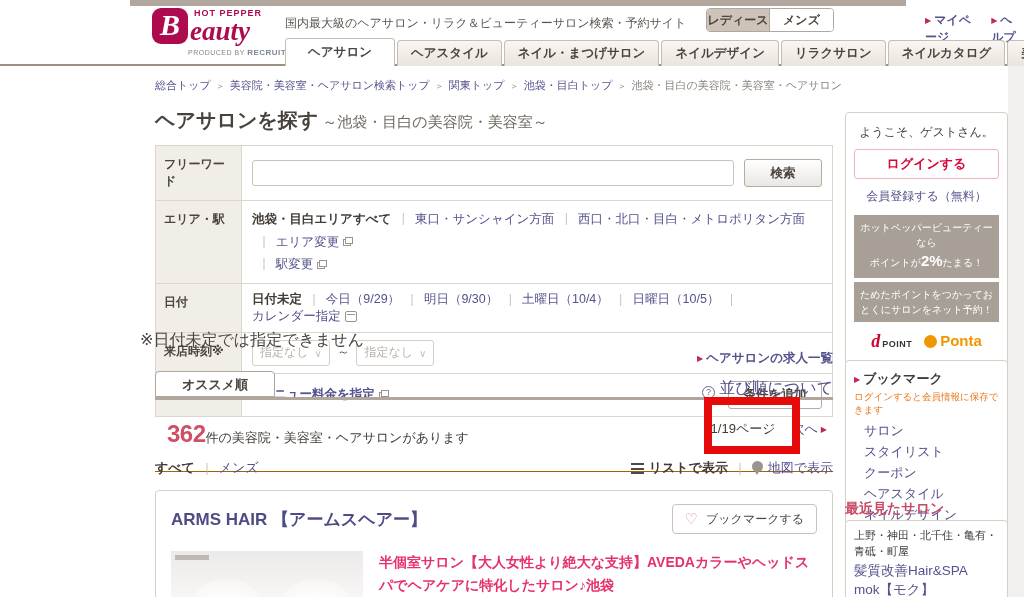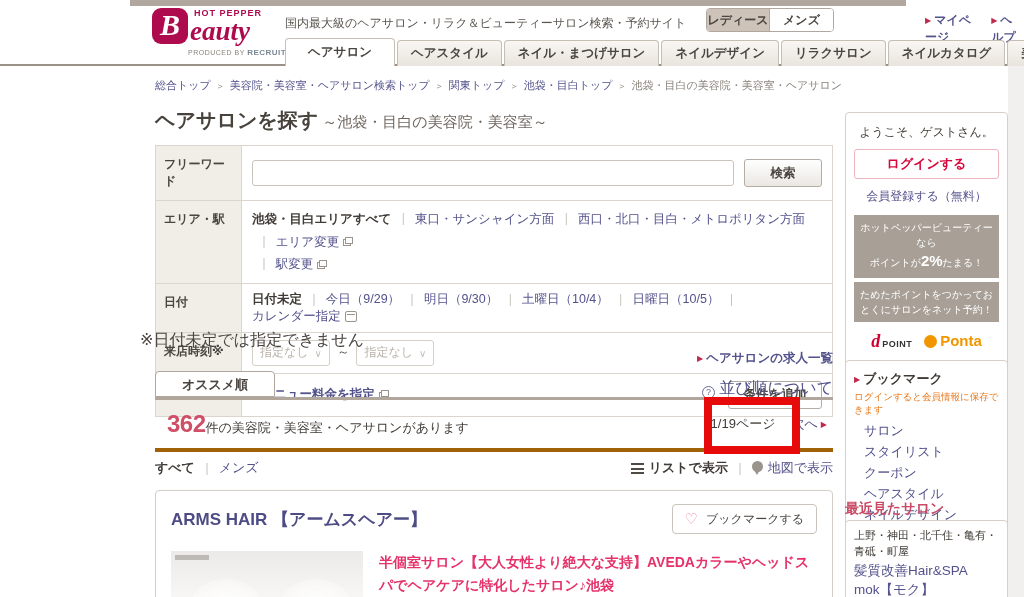--- a/index.html
+++ b/index.html
@@ -84,22 +84,22 @@
   .stab{width:120px;text-align:center;font-size:13px;font-weight:bold;color:#4a4540;background:#fff;
         border:1px solid #b1a69b;border-radius:4px 4px 0 0;height:26px;line-height:25px;cursor:pointer}
   .stab.active{height:29px;line-height:28px;border-bottom:none}
   .stab-line{position:absolute;left:155px;top:397px;width:678px;height:3px;background:#b1a69b}
   .sort-help{position:absolute;left:533px;top:378px;width:300px;text-align:right;font-size:16px}
   .qicon{display:inline-flex;width:13px;height:13px;border:1px solid #6b6a9a;border-radius:50%;
          align-items:center;justify-content:center;font-size:9px;color:#6b6a9a;margin-right:4px;vertical-align:-2px}
   .qicon::before{content:"?"}
 
   
-  .results{position:absolute;left:155px;top:400px;width:678px;height:52px;border-bottom:4px solid #a16207;
-           display:flex;align-items:center;justify-content:space-between}
+  .results{position:absolute;left:155px;top:420px;width:678px;height:52px;border-bottom:1px solid #a16207;
+           display:flex;align-items:flex-start;justify-content:space-between}
   .res-left{display:flex;align-items:baseline;padding-left:12px}
   .res-count{font-size:24px;font-weight:bold;color:#cf4f66;letter-spacing:-.5px}
   .res-suffix{font-size:13px;color:#403b36}
   .res-right{display:flex;align-items:center;font-size:13px;padding-right:6px}
   .res-page{margin-right:16px;color:#403b36}
   .next-lnk{font-size:13px;color:#53528c}
   .arr-after::after{content:"▶";color:#c0294b;font-size:8px;margin-left:3px;vertical-align:1px}
 
   
   .filterrow{position:absolute;left:155px;top:452px;width:678px;height:32px;display:flex;align-items:center;justify-content:space-between}

